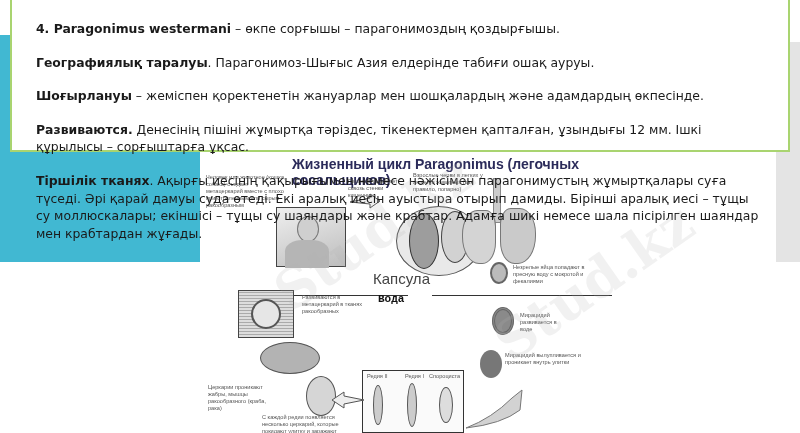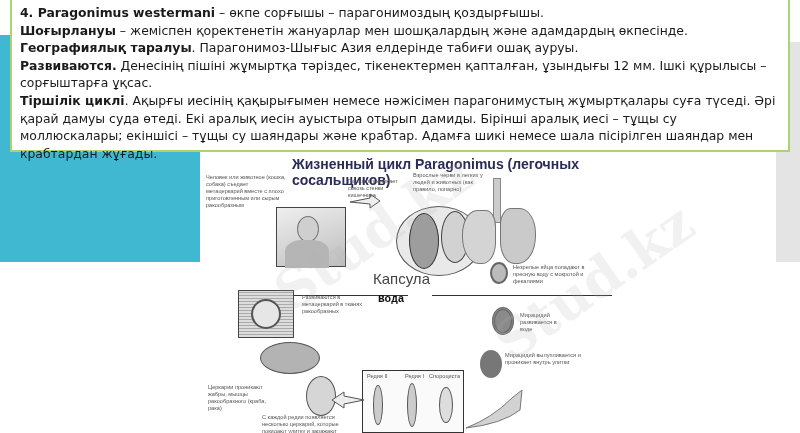--- a/index.html
+++ b/index.html
@@ -7,21 +7,21 @@
   body { position: relative; font-family: "DejaVu Sans", "Liberation Sans", sans-serif; }
 
   .teal-panel { position: absolute; left: 0; top: 35px; width: 200px; height: 227px; background: #41b8d2; }
   .gray-panel { position: absolute; left: 776px; top: 42px; width: 24px; height: 220px; background: #e4e4e4; }
 
   .text-box {
     position: absolute; left: 10px; top: -2px; width: 780px; height: 154px;
     background: #ffffff; border: 2px solid #a9d470; padding: 4px 8px 0 8px;
     font-size: 12.4px; line-height: 17.6px; color: #1a1a1a; z-index: 3;
   }
-  .text-box p { margin: 0; }
+  .text-box p { margin: 16px; }
   .text-box b { font-weight: bold; }
 
   .diagram {
     position: absolute; left: 200px; top: 152px; width: 432px; height: 281px;
     background: #ffffff; z-index: 2; overflow: hidden;
   }
   .diagram-title { position: absolute; left: 92px; top: 4px; font-size: 14px; font-weight: bold; color: #2b2b5a; font-family: "Liberation Sans", sans-serif; }
   .cap { position: absolute; font-size: 5.6px; line-height: 7px; color: #555; font-family: "Liberation Sans", sans-serif; }
   .capsula-label { position: absolute; left: 173px; top: 118px; font-size: 15px; color: #444; font-family: "Liberation Sans", sans-serif; }
   .voda-label { position: absolute; left: 178px; top: 141px; font-size: 11px; font-weight: bold; color: #111; font-family: Liberation Mono, monospace; }
@@ -36,24 +36,24 @@
   .wm { position: absolute; font-family: "DejaVu Serif", serif; font-size: 54px; font-weight: bold; color: rgba(180,180,180,0.18); transform: rotate(-35deg); white-space: nowrap; z-index: 4; pointer-events: none; }
 </style>
 </head>
 <body>
 
 <div class="teal-panel"></div>
 <div class="gray-panel"></div>
 
 <div class="text-box">
   <p><b>4. Paragonimus westermani</b><span> – өкпе сорғышы – парагонимоздың қоздырғышы.</span></p>
+  <p><b>Географиялық таралуы</b><span>. Парагонимоз-Шығыс Азия елдерінде табиғи ошақ ауруы.</span></p>
   <p><b>Шоғырлануы</b><span> – жеміспен қоректенетін жануарлар мен шошқалардың және адамдардың өкпесінде.</span></p>
-  <p><b>Географиялық таралуы</b><span>. Парагонимоз-Шығыс Азия елдерінде табиғи ошақ ауруы.</span></p>
   <p><b>Развиваются.</b><span> Денесінің пішіні жұмыртқа тәріздес, тікенектермен қапталған, ұзындығы 12 мм. Ішкі құрылысы – сорғыштарға ұқсас.</span></p>
-  <p><b>Тіршілік циклі</b><span>. Ақырғы иесінің қақырығымен немесе нәжісімен парагонимустың жұмыртқалары суға түседі. Әрі қарай дамуы суда өтеді. Екі аралық иесін ауыстыра отырып дамиды. Бірінші аралық иесі – тұщы су моллюскалары; екіншісі – тұщы су шаяндары және крабтар. Адамға шикі немесе шала пісірілген шаяндар мен крабтардан жұғады.</span></p>
+  <p><b>Тіршілік тканях</b><span>. Ақырғы иесінің қақырығымен немесе нәжісімен парагонимустың жұмыртқалары суға түседі. Әрі қарай дамуы суда өтеді. Екі аралық иесін ауыстыра отырып дамиды. Бірінші аралық иесі – тұщы су моллюскалары; екіншісі – тұщы су шаяндары және крабтар. Адамға шикі немесе шала пісірілген шаяндар мен крабтардан жұғады.</span></p>
 </div>
 
 <div class="diagram">
   <div class="diagram-title">Жизненный цикл Paragonimus (легочных сосальщиков)</div>
 
   <div class="cap" style="left:6px;top:22px;width:80px;">Человек или животное (кошка, собака) съедает метацеркарий вместе с плохо приготовленным или сырым ракообразным</div>
   <div class="person-box">
     <div class="blob" style="left:20px;top:8px;width:22px;height:26px;background:#cfcfcf;border:1px solid #777;"></div>
     <div class="blob" style="left:8px;top:32px;width:44px;height:28px;background:#b5b5b5;border-radius:40% 40% 0 0;"></div>
   </div>

